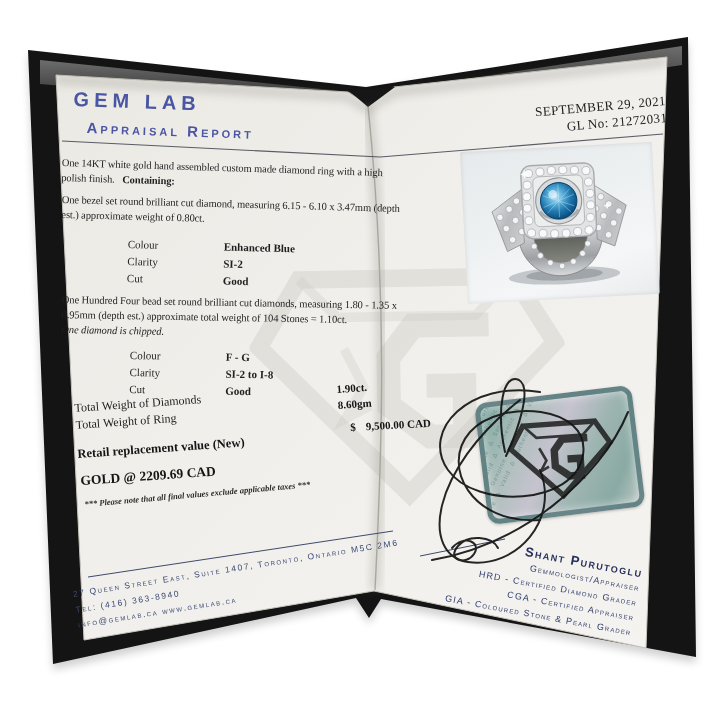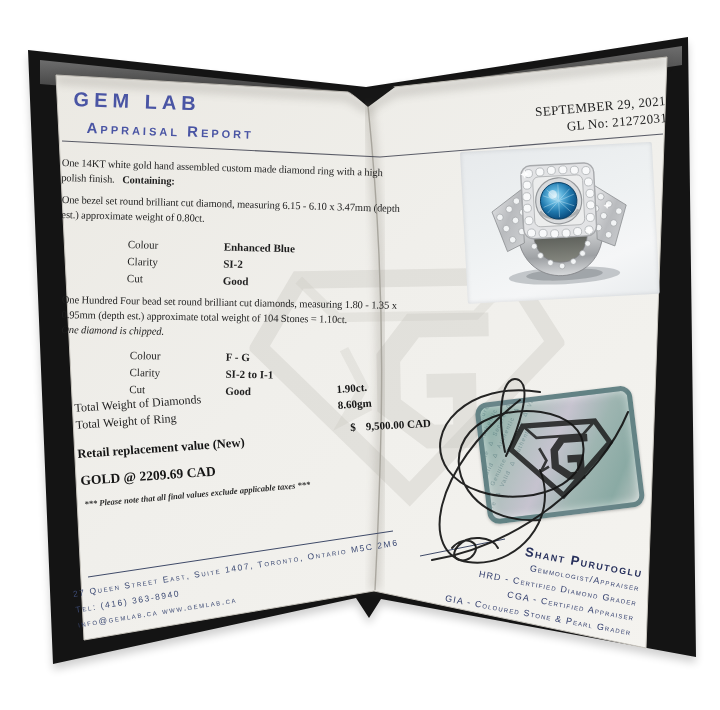--- a/index.html
+++ b/index.html
@@ -159,21 +159,21 @@
     <div class="note-italic">One diamond is chipped.</div>
   </div>
 
   <div class="abs spec spec2">
     <div class="spec-row">
       <span class="spec-label">Colour</span>
       <span class="spec-value">F - G</span>
     </div>
     <div class="spec-row">
       <span class="spec-label">Clarity</span>
-      <span class="spec-value">SI-2 to I-1</span>
+      <span class="spec-value">SI-2 to I-8</span>
     </div>
     <div class="spec-row">
       <span class="spec-label">Cut</span>
       <span class="spec-value">Good</span>
     </div>
   </div>
 
   <div class="abs totals-labels">
     <div>Total Weight of Diamonds</div>
     <div>Total Weight of Ring</div>

